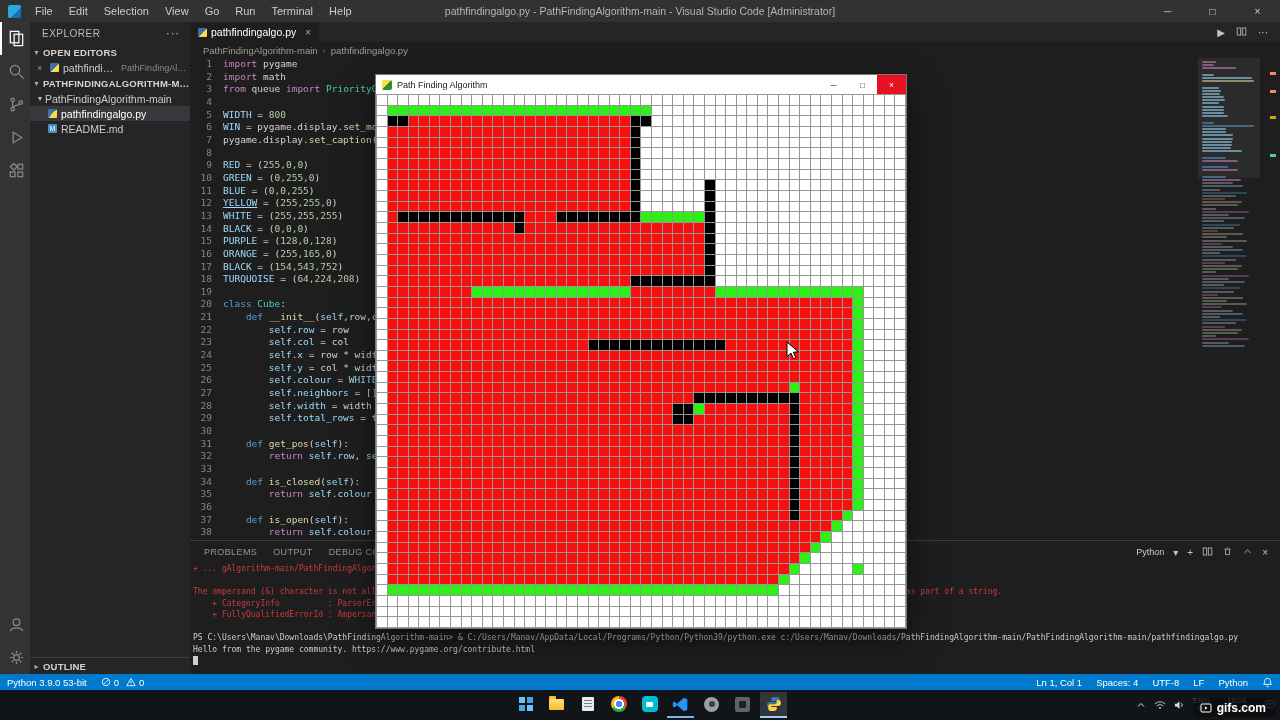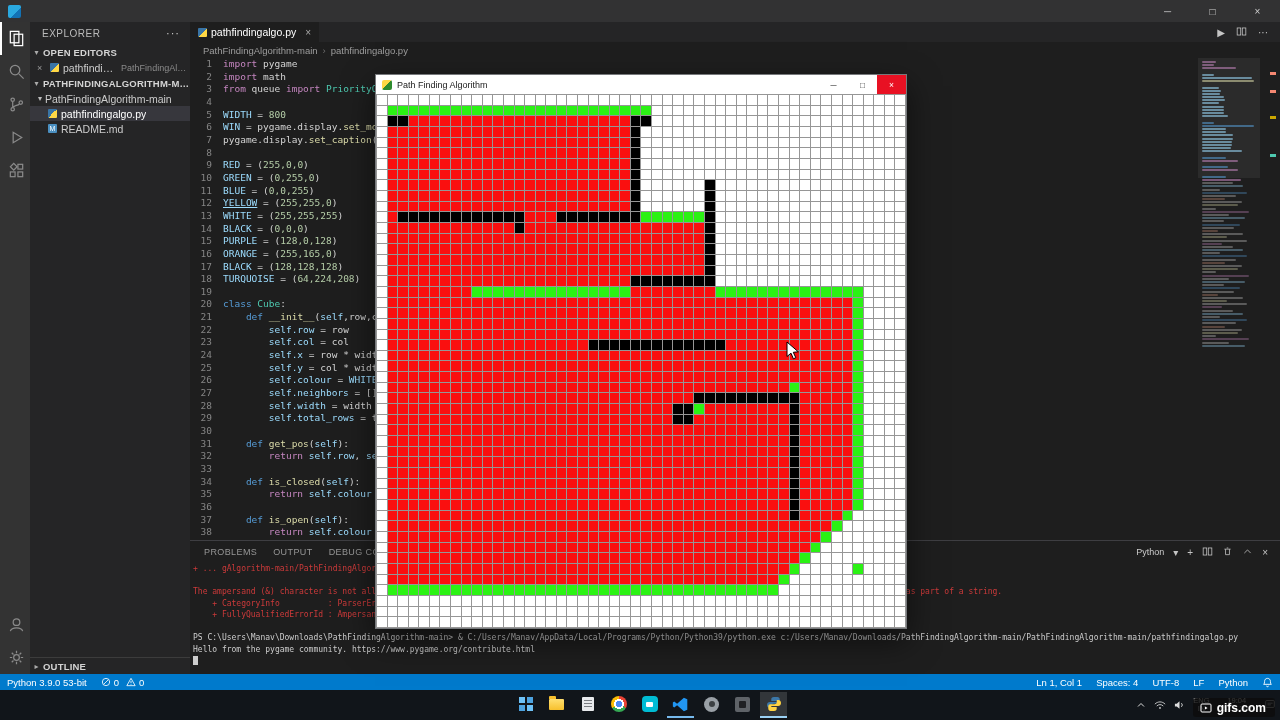--- a/index.html
+++ b/index.html
@@ -103,20 +103,31 @@
   #watermark{position:absolute;right:5px;bottom:3px;height:19px;background:rgba(12,12,12,.82);border-radius:3px;display:flex;align-items:center;gap:5px;padding:0 9px 0 7px;color:#ffffff;font-size:12px;font-weight:bold;z-index:20;}
   #mouse-cursor{position:absolute;left:786px;top:341px;z-index:15;}
 </style>
 </head>
 <body>
 
 <div id="screen">
 
   <div id="titlebar">
     <div id="vsc-logo"></div>
+    <div id="menubar">
+        <div class="menu-item">File</div>
+        <div class="menu-item">Edit</div>
+        <div class="menu-item">Selection</div>
+        <div class="menu-item">View</div>
+        <div class="menu-item">Go</div>
+        <div class="menu-item">Run</div>
+        <div class="menu-item">Terminal</div>
+        <div class="menu-item">Help</div>
+      </div>
+    <div id="win-title">pathfindingalgo.py - PathFindingAlgorithm-main - Visual Studio Code [Administrator]</div>
     <div id="win-controls">
       <div class="wc">─</div>
       <div class="wc">□</div>
       <div class="wc">×</div>
     </div>
   </div>
 
   <div id="activitybar">
       <div class="ab-icon active">
         <svg viewBox="0 0 20 20" fill="none" stroke="currentColor" stroke-width="1.3">
@@ -239,21 +250,21 @@
       <div class="code-line"><span class="ln">7</span><span class="lc"><span style="color: rgb(212, 212, 212);">pygame.display.</span><span style="color: rgb(220, 220, 170);">set_caption</span><span style="color: rgb(212, 212, 212);">(</span><span style="color: rgb(206, 145, 120);">"Path Finding Algorithm"</span><span style="color: rgb(212, 212, 212);">)</span></span></div>
       <div class="code-line"><span class="ln">8</span><span class="lc"></span></div>
       <div class="code-line"><span class="ln">9</span><span class="lc"><span style="color: rgb(156, 220, 254);">RED</span><span style="color: rgb(212, 212, 212);"> = (</span><span style="color: rgb(181, 206, 168);">255,0,0</span><span style="color: rgb(212, 212, 212);">)</span></span></div>
       <div class="code-line"><span class="ln">10</span><span class="lc"><span style="color: rgb(156, 220, 254);">GREEN</span><span style="color: rgb(212, 212, 212);"> = (</span><span style="color: rgb(181, 206, 168);">0,255,0</span><span style="color: rgb(212, 212, 212);">)</span></span></div>
       <div class="code-line"><span class="ln">11</span><span class="lc"><span style="color: rgb(156, 220, 254);">BLUE</span><span style="color: rgb(212, 212, 212);"> = (</span><span style="color: rgb(181, 206, 168);">0,0,255</span><span style="color: rgb(212, 212, 212);">)</span></span></div>
       <div class="code-line"><span class="ln">12</span><span class="lc"><span style="color: rgb(156, 220, 254); text-decoration: underline;">YELLOW</span><span style="color: rgb(212, 212, 212);"> = (</span><span style="color: rgb(181, 206, 168);">255,255,0</span><span style="color: rgb(212, 212, 212);">)</span></span></div>
       <div class="code-line"><span class="ln">13</span><span class="lc"><span style="color: rgb(156, 220, 254);">WHITE</span><span style="color: rgb(212, 212, 212);"> = (</span><span style="color: rgb(181, 206, 168);">255,255,255</span><span style="color: rgb(212, 212, 212);">)</span></span></div>
       <div class="code-line"><span class="ln">14</span><span class="lc"><span style="color: rgb(156, 220, 254);">BLACK</span><span style="color: rgb(212, 212, 212);"> = (</span><span style="color: rgb(181, 206, 168);">0,0,0</span><span style="color: rgb(212, 212, 212);">)</span></span></div>
       <div class="code-line"><span class="ln">15</span><span class="lc"><span style="color: rgb(156, 220, 254);">PURPLE</span><span style="color: rgb(212, 212, 212);"> = (</span><span style="color: rgb(181, 206, 168);">128,0,128</span><span style="color: rgb(212, 212, 212);">)</span></span></div>
       <div class="code-line"><span class="ln">16</span><span class="lc"><span style="color: rgb(156, 220, 254);">ORANGE</span><span style="color: rgb(212, 212, 212);"> = (</span><span style="color: rgb(181, 206, 168);">255,165,0</span><span style="color: rgb(212, 212, 212);">)</span></span></div>
-      <div class="code-line"><span class="ln">17</span><span class="lc"><span style="color: rgb(156, 220, 254);">BLACK</span><span style="color: rgb(212, 212, 212);"> = (</span><span style="color: rgb(181, 206, 168);">128,128,128</span><span style="color: rgb(212, 212, 212);">)</span></span></div>
+      <div class="code-line"><span class="ln">17</span><span class="lc"><span style="color: rgb(156, 220, 254);">BLACK</span><span style="color: rgb(212, 212, 212);"> = (</span><span style="color: rgb(181, 206, 168);">154,543,752</span><span style="color: rgb(212, 212, 212);">)</span></span></div>
       <div class="code-line"><span class="ln">18</span><span class="lc"><span style="color: rgb(156, 220, 254);">TURQUOISE</span><span style="color: rgb(212, 212, 212);"> = (</span><span style="color: rgb(181, 206, 168);">64,224,208</span><span style="color: rgb(212, 212, 212);">)</span></span></div>
       <div class="code-line"><span class="ln">19</span><span class="lc"></span></div>
       <div class="code-line"><span class="ln">20</span><span class="lc"><span style="color: rgb(86, 156, 214);">class</span><span style="color: rgb(78, 201, 176);"> Cube</span><span style="color: rgb(212, 212, 212);">:</span></span></div>
       <div class="code-line"><span class="ln">21</span><span class="lc"><span style="color: rgb(212, 212, 212);">    </span><span style="color: rgb(86, 156, 214);">def</span><span style="color: rgb(220, 220, 170);"> __init__</span><span style="color: rgb(212, 212, 212);">(</span><span style="color: rgb(156, 220, 254);">self</span><span style="color: rgb(212, 212, 212);">,row,col,width,total_rows):</span></span></div>
       <div class="code-line"><span class="ln">22</span><span class="lc"><span style="color: rgb(212, 212, 212);">        </span><span style="color: rgb(156, 220, 254);">self.row</span><span style="color: rgb(212, 212, 212);"> = row</span></span></div>
       <div class="code-line"><span class="ln">23</span><span class="lc"><span style="color: rgb(212, 212, 212);">        </span><span style="color: rgb(156, 220, 254);">self.col</span><span style="color: rgb(212, 212, 212);"> = col</span></span></div>
       <div class="code-line"><span class="ln">24</span><span class="lc"><span style="color: rgb(212, 212, 212);">        </span><span style="color: rgb(156, 220, 254);">self.x</span><span style="color: rgb(212, 212, 212);"> = row * width</span></span></div>
       <div class="code-line"><span class="ln">25</span><span class="lc"><span style="color: rgb(212, 212, 212);">        </span><span style="color: rgb(156, 220, 254);">self.y</span><span style="color: rgb(212, 212, 212);"> = col * width</span></span></div>
       <div class="code-line"><span class="ln">26</span><span class="lc"><span style="color: rgb(212, 212, 212);">        </span><span style="color: rgb(156, 220, 254);">self.colour</span><span style="color: rgb(212, 212, 212);"> = </span><span style="color: rgb(156, 220, 254);">WHITE</span></span></div>
       <div class="code-line"><span class="ln">27</span><span class="lc"><span style="color: rgb(212, 212, 212);">        </span><span style="color: rgb(156, 220, 254);">self.neighbors</span><span style="color: rgb(212, 212, 212);"> = []</span></span></div>

